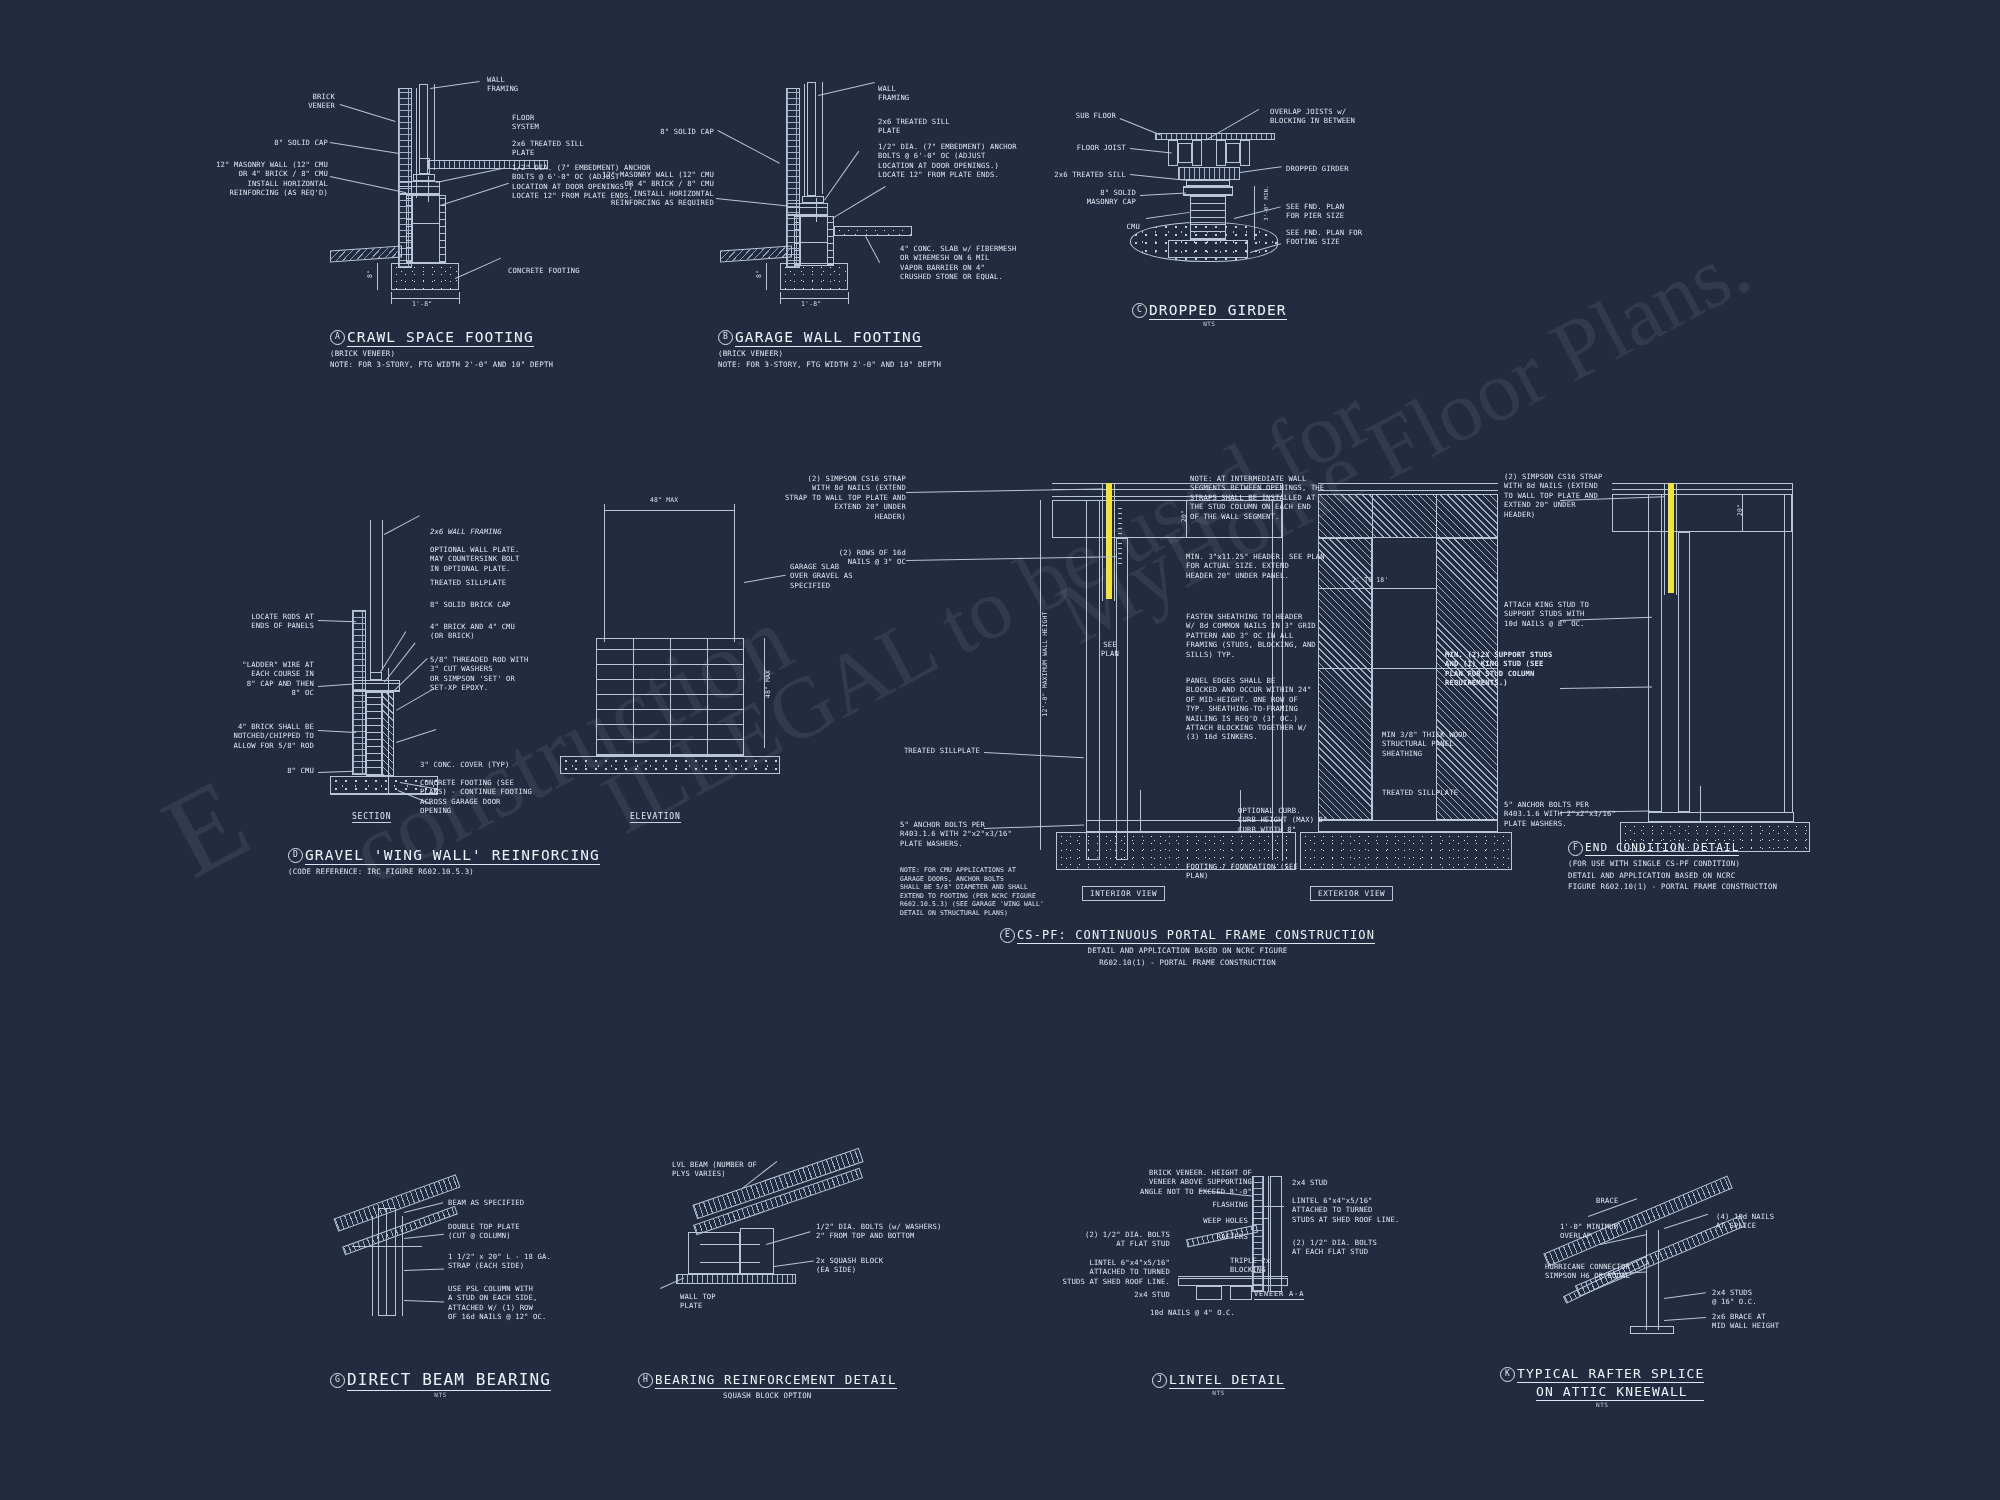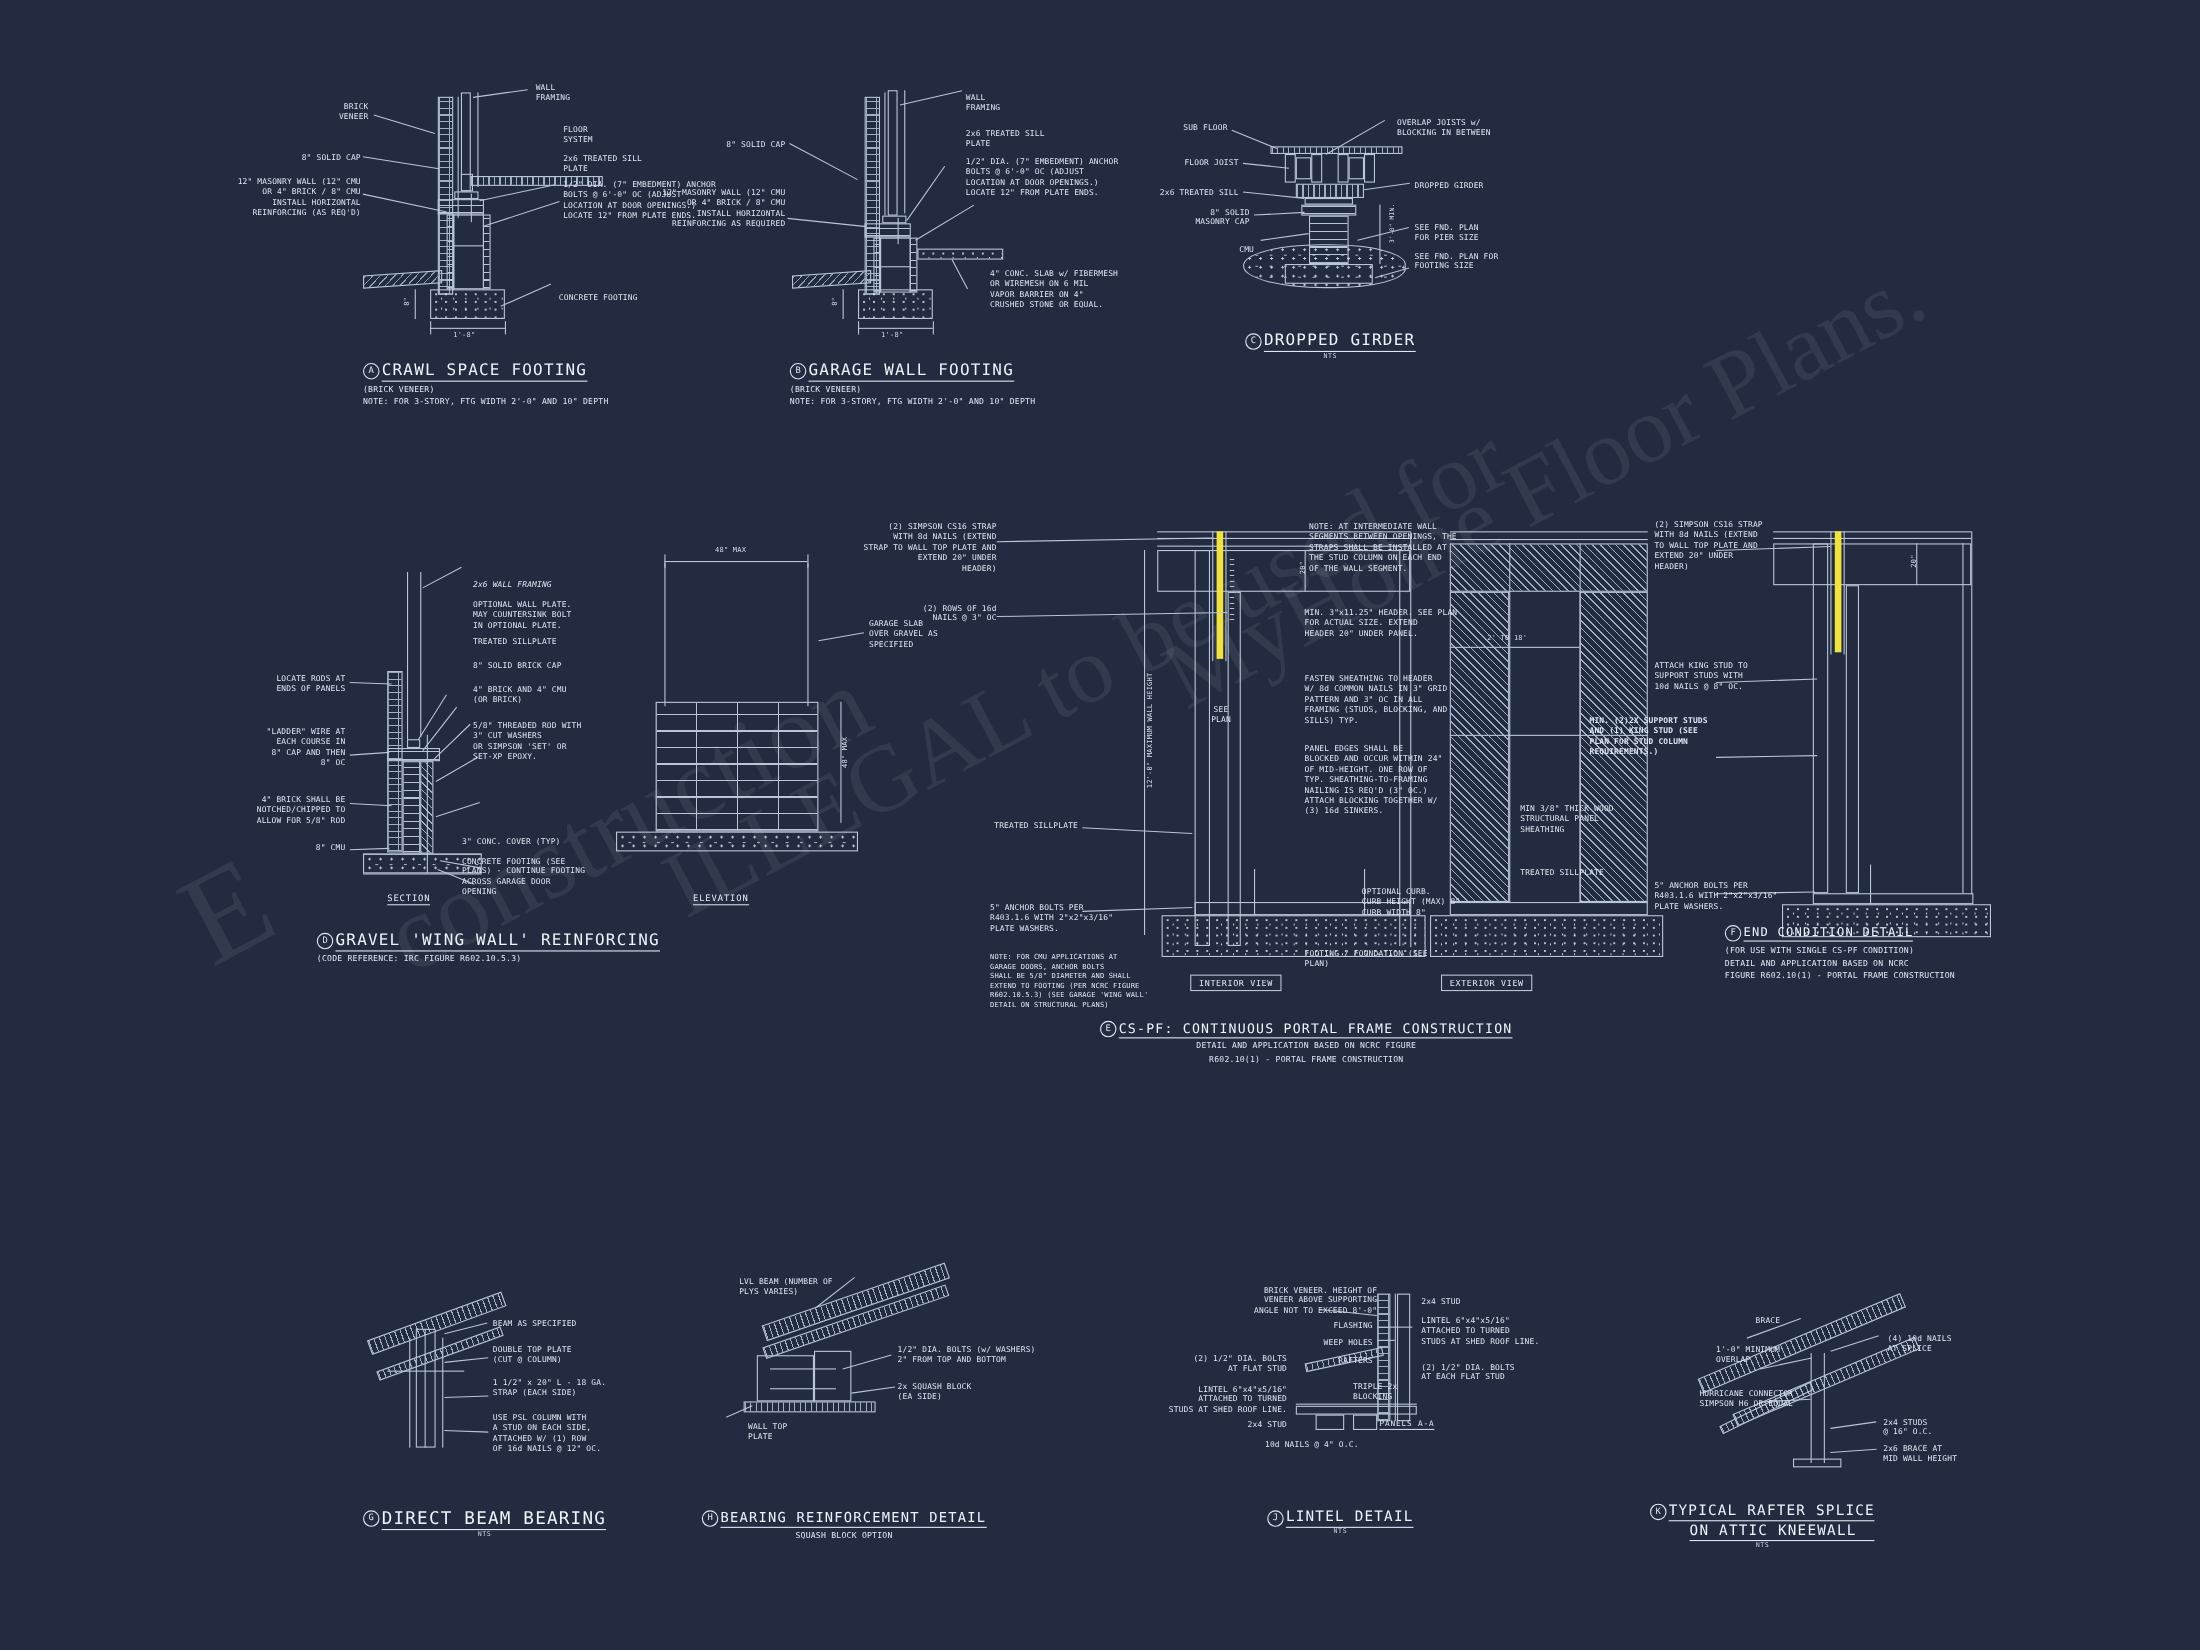--- a/index.html
+++ b/index.html
@@ -555,21 +555,21 @@
     <div class="w brick" style="left:1252px;top:1176px;width:12px;height:116px;"></div>
     <div class="ln v" style="left:1268px;top:1176px;height:116px;"></div>
     <div class="w" style="left:1270px;top:1176px;width:12px;height:116px;"></div>
     <div class="ln" style="left:1252px;top:1206px;width:32px;"></div>
     <div class="ln" style="left:1252px;top:1218px;width:16px;"></div>
     <div class="w wood" style="left:1186px;top:1232px;width:72px;height:8px;transform:rotate(-12deg);"></div>
     <div class="ln" style="left:1178px;top:1276px;width:110px;"></div>
     <div class="w" style="left:1178px;top:1278px;width:110px;height:8px;"></div>
     <div class="w" style="left:1196px;top:1286px;width:26px;height:14px;"></div>
     <div class="w" style="left:1230px;top:1286px;width:22px;height:14px;"></div>
-    <div class="sec-ttl" style="left:1254px;top:1290px;font-size:7px;">PANELS A-A</div>
+    <div class="sec-ttl" style="left:1254px;top:1290px;font-size:7px;">VENEER A-A</div>
 
     <div class="ln" style="left:1200px;top:1190px;width:52px;transform:rotate(6deg);"></div>
     <div class="lbl r" style="left:1112px;top:1168px;width:140px;">BRICK VENEER. HEIGHT OF
 VENEER ABOVE SUPPORTING
 ANGLE NOT TO EXCEED 8'-0"</div>
     <div class="lbl r" style="left:1180px;top:1200px;width:68px;">FLASHING</div>
     <div class="lbl r" style="left:1180px;top:1216px;width:68px;">WEEP HOLES</div>
     <div class="lbl r" style="left:1180px;top:1232px;width:68px;">RAFTERS</div>
     <div class="lbl" style="left:1292px;top:1178px;width:70px;">2x4 STUD</div>
     <div class="lbl" style="left:1292px;top:1196px;width:140px;">LINTEL 6"x4"x5/16"

